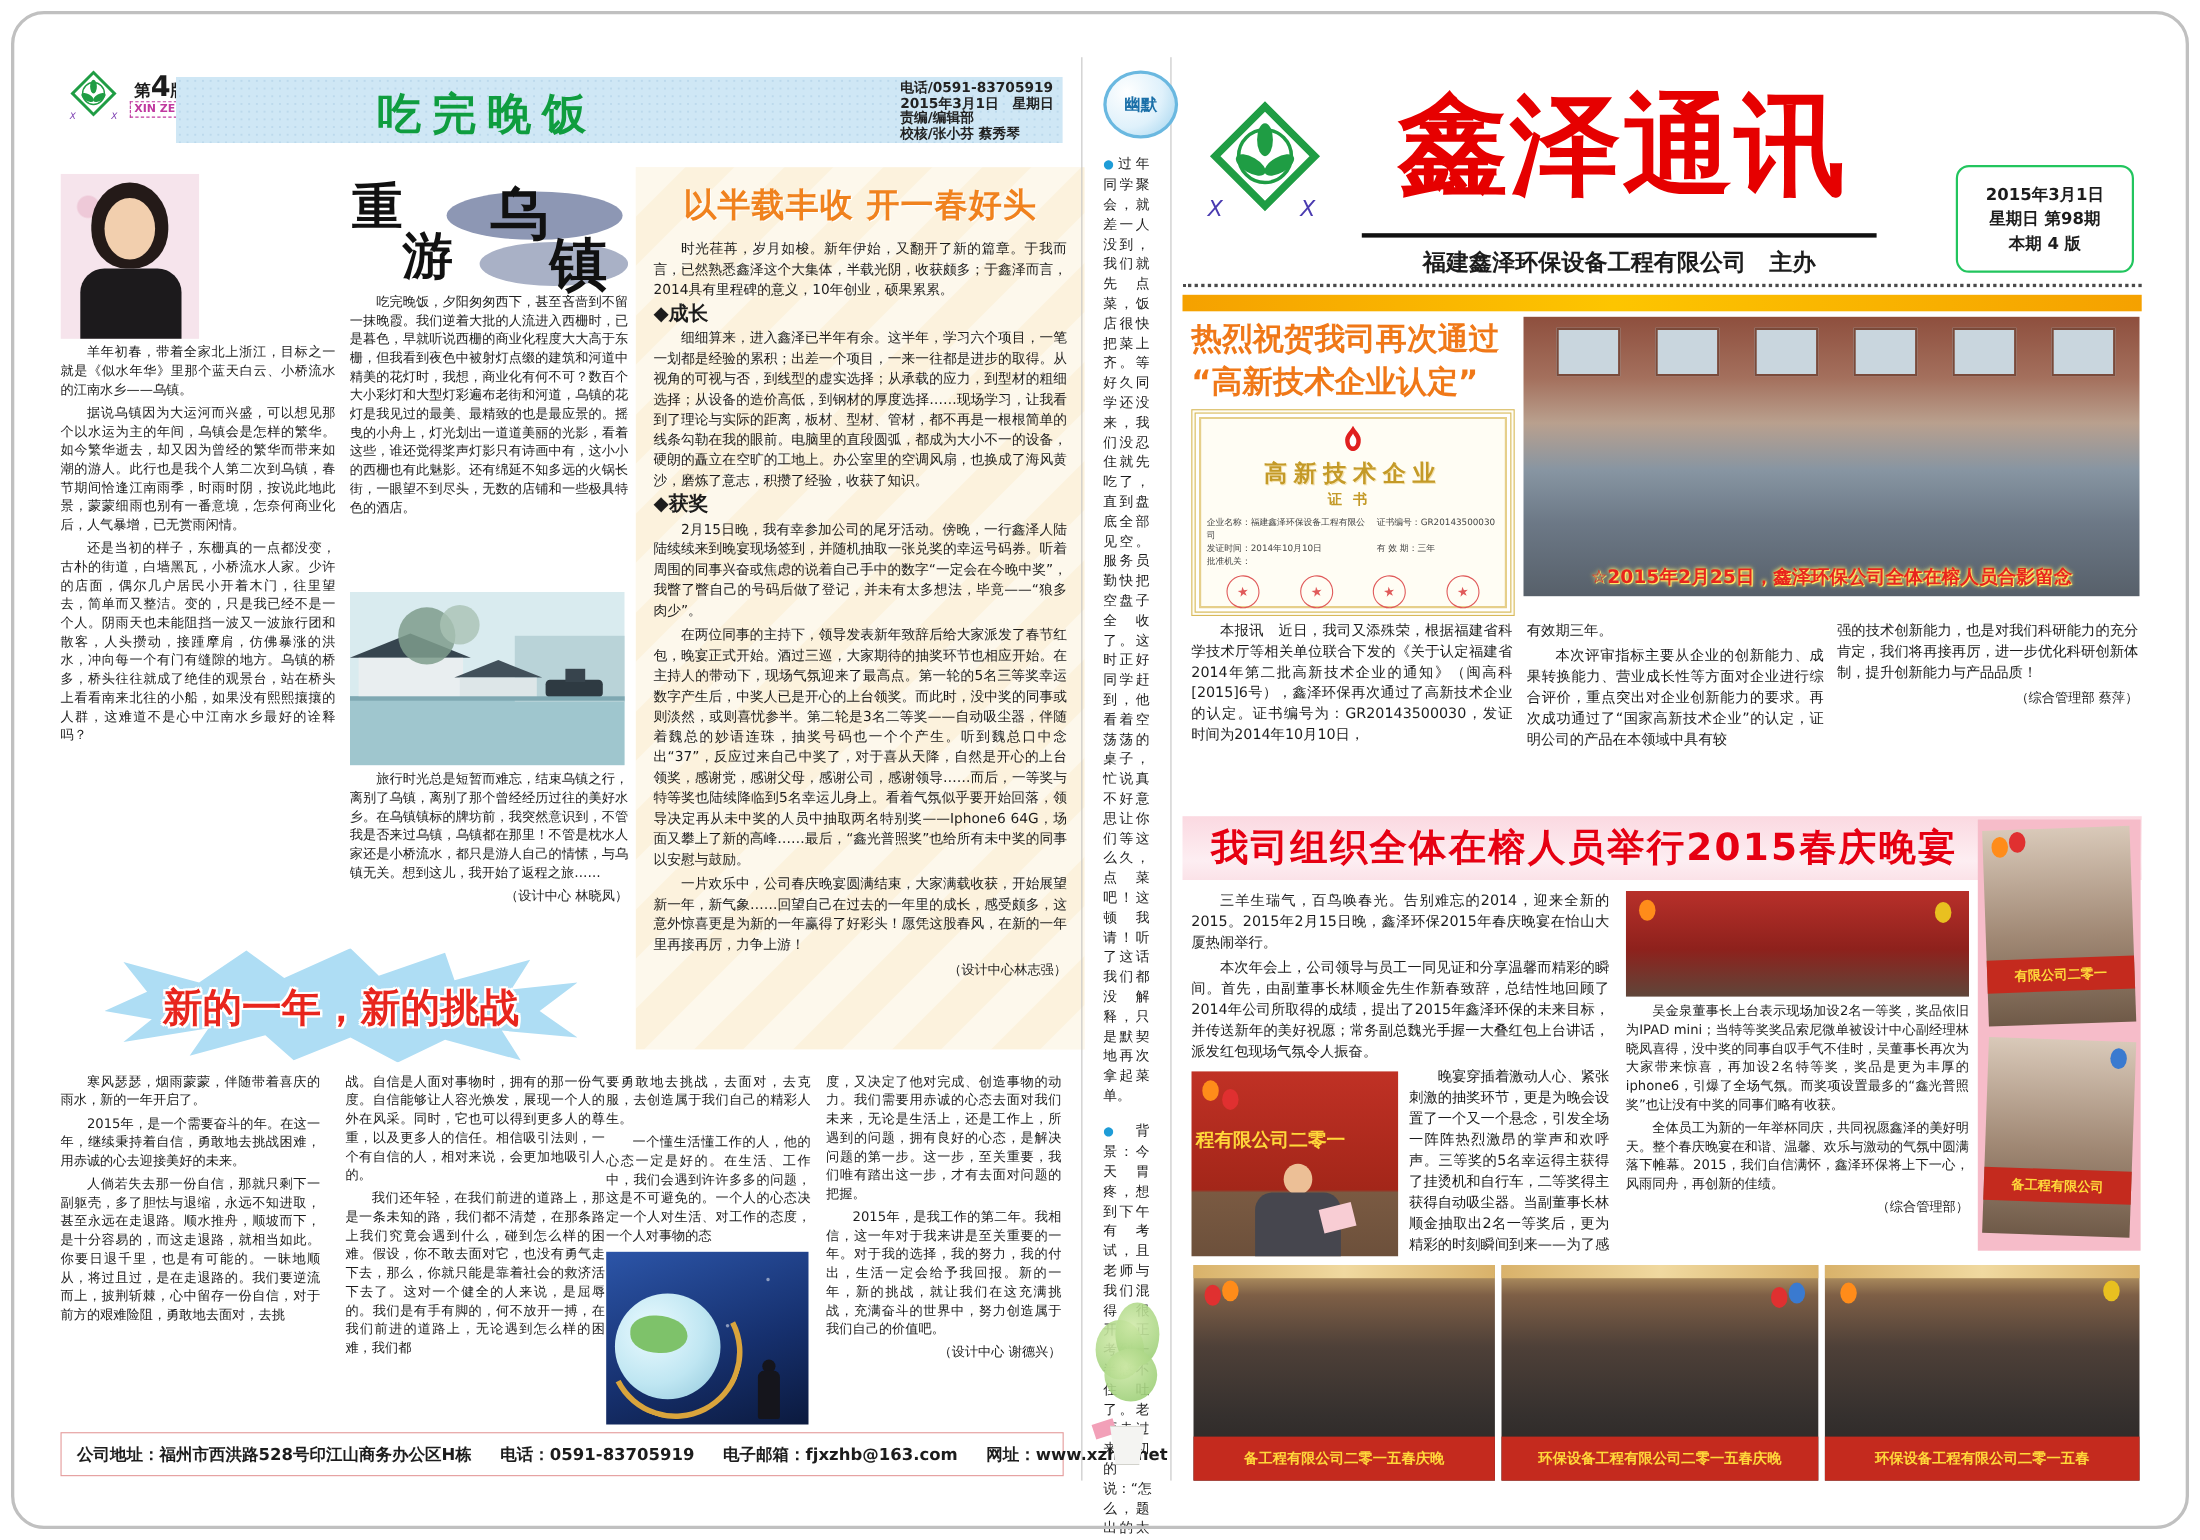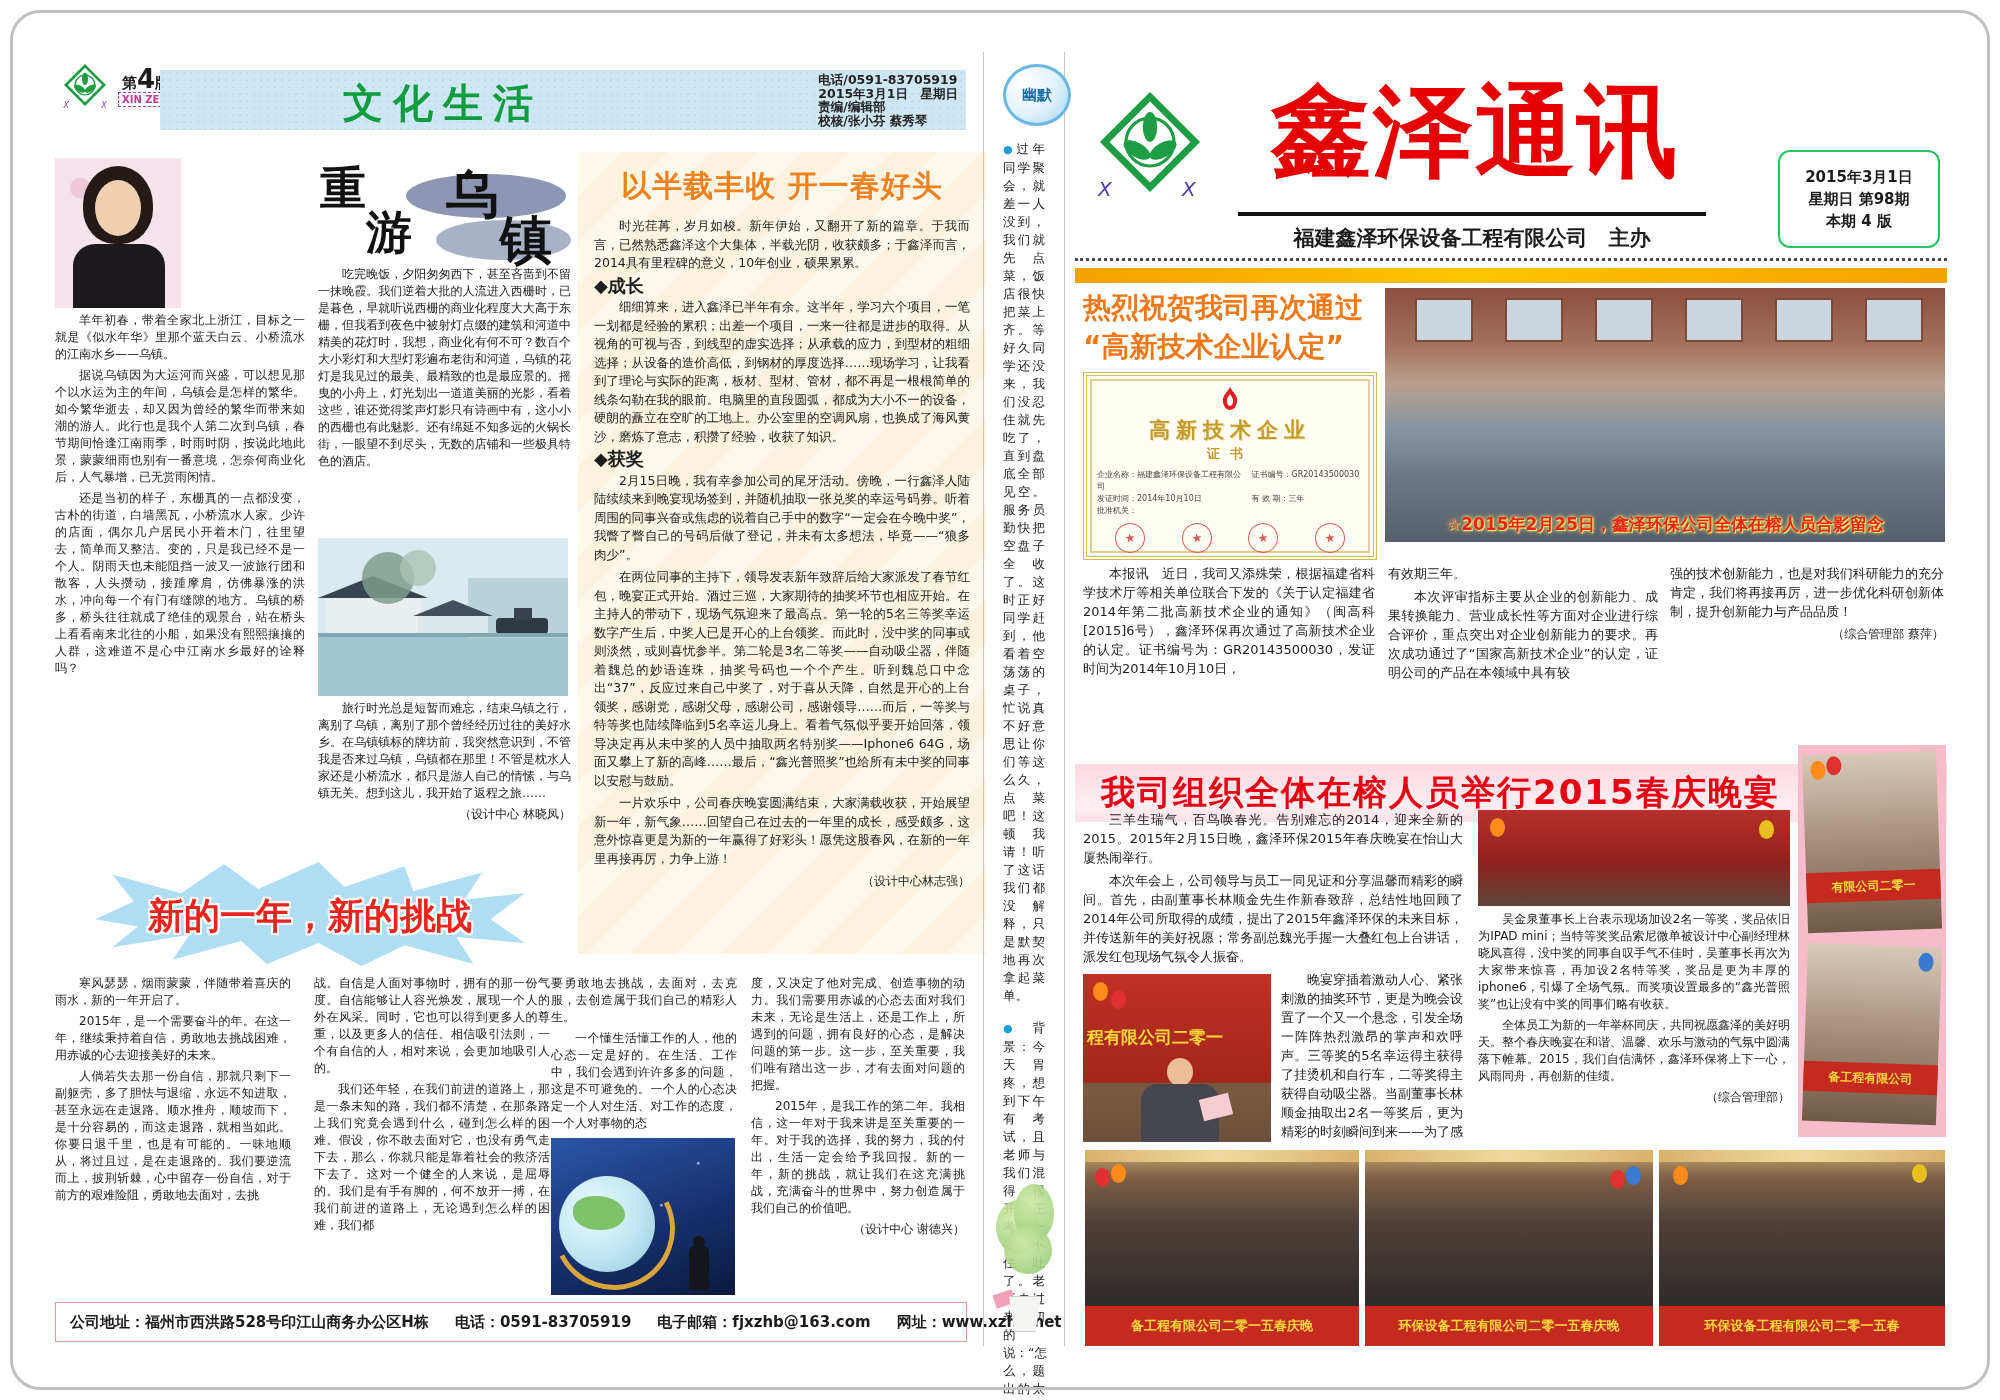--- a/index.html
+++ b/index.html
@@ -124,21 +124,21 @@
   .seal{width:28px;height:28px;border:1.5px solid #e05a5a;border-radius:50%;color:#e05a5a;font-size:12px;
      display:flex;align-items:center;justify-content:center;transform:rotate(-8deg);}
   .groupphoto{left:1385px;top:288px;width:560px;height:254px;
      background:linear-gradient(180deg,#8e4f3e 0%,#a4705d 22%,#b9a08e 38%,#8795a2 55%,#6c7886 74%,#57606a 100%);}
   .groupphoto .win{position:absolute;top:10px;width:54px;height:40px;background:#c9d6de;border:2px solid #7a4a3a;}
   .gp-caption{position:absolute;left:0;right:0;bottom:6px;text-align:center;font-size:17px;font-weight:bold;color:#e8251d;
      text-shadow:0 0 3px #ffe96a,0 0 5px #ffe96a,1px 1px 0 #ffe96a;}
   .r1-col{position:absolute;top:564px;height:168px;}
 
   
-  .r2-banner{left:1075px;top:764px;width:872px;height:58px;
+  .r2-banner{left:1075px;top:742px;width:872px;height:58px;
      background:linear-gradient(180deg,#fbd9e1,#fdeef2 70%,#fbe2e8);display:flex;align-items:center;}
   .r2-banner h2{margin:0 0 0 26px;font-size:34px;color:#e60012;font-weight:bold;letter-spacing:2px;}
   .pink-panel{left:1798px;top:745px;width:148px;height:392px;background:#f6bcc9;}
   .sidephoto{position:absolute;left:7px;width:134px;height:178px;background:linear-gradient(180deg,#d9c9b9 0%,#a08874 55%,#6f5a48 100%);}
   .sidephoto .strip{position:absolute;left:0;right:0;bottom:30px;height:30px;background:#c42a1e;
      color:#ffd83a;font-size:12px;font-weight:bold;display:flex;align-items:center;justify-content:center;white-space:nowrap;overflow:hidden;}
   .r2-col1{left:1083px;top:810px;width:380px;height:332px;}
   .speakerphoto{float:left;width:188px;height:234px;margin:4px 10px 2px 0;position:relative;overflow:hidden;
      background:linear-gradient(180deg,#c03125 0%,#a32619 46%,#7a5a42 47%,#5d4533 100%);}
   .speakerphoto .ytext{position:absolute;left:4px;top:54px;font-size:17px;font-weight:bold;color:#ffd83a;white-space:nowrap;}
@@ -165,21 +165,21 @@
     <ellipse cx="24" cy="34" rx="3.4" ry="7" fill="#1f9d44" transform="rotate(120 24 34)"></ellipse>
     <ellipse cx="36" cy="34" rx="3.4" ry="7" fill="#1f9d44" transform="rotate(240 36 34)"></ellipse>
     <text x="6" y="56" font-size="9" fill="#7a3bb0" font-style="italic">X</text>
     <text x="48" y="56" font-size="9" fill="#7a3bb0" font-style="italic">X</text>
   </svg>
   <div class="lp-pagelabel"><span>第</span><b>4</b><span>版</span></div>
   <div class="lp-sub">XIN ZE TONG XUN</div>
 </div>
 
 <div class="abs lp-banner">
-  <div class="lp-section-title">文化生活</div>
+  <div class="lp-section-title">吃完晚饭</div>
   <div class="lp-info">
     <div>电话/0591-83705919</div>
     <div>2015年3月1日　星期日</div>
     <div>责编/编辑部</div>
     <div>校核/张小芬 蔡秀琴</div>
   </div>
 </div>
 
 <div class="abs wz">
   <div class="wz-colL clip">

